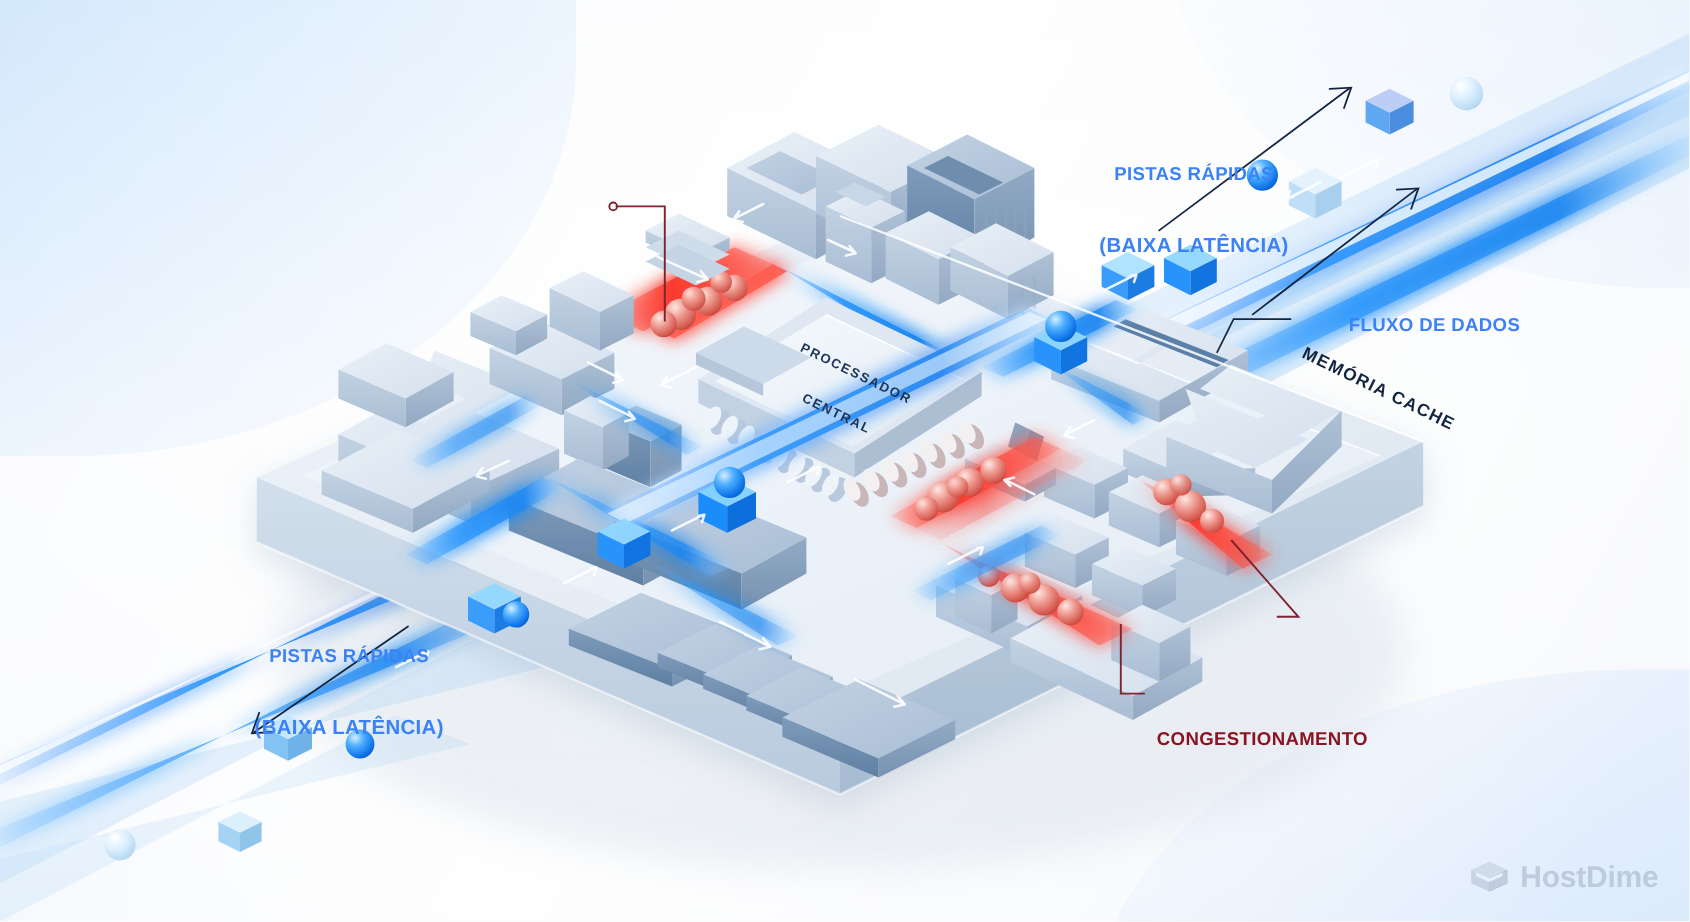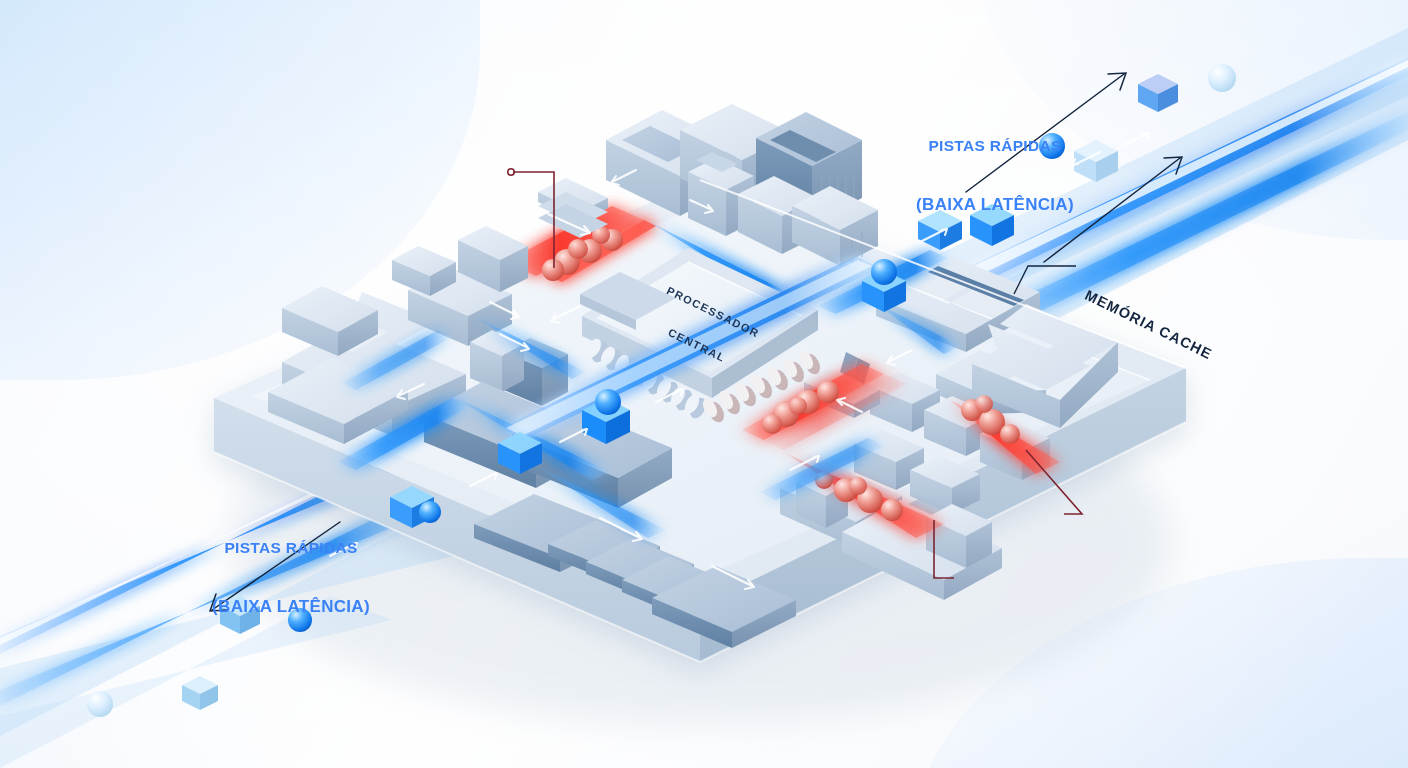--- a/index.html
+++ b/index.html
@@ -780,19 +780,35 @@
   <div class="label navy center" style="left:876px; top:98px; width:238px;">
     <div class="l1">PISTAS RÁPIDAS</div>
     <div class="l2">(BAIXA LATÊNCIA)</div>
   </div>
 
   <div class="label navy center" style="left:172px; top:500px; width:238px;">
     <div class="l1">PISTAS RÁPIDAS</div>
     <div class="l2">(BAIXA LATÊNCIA)</div>
   </div>
 
+  <div class="label navy left" style="left:1124px; top:224px;">
+    <div class="l1">FLUXO DE DADOS</div>
+  </div>
 
   <div class="rot-label" style="left:1086px; top:286px; transform:rotate(26deg);">MEMÓRIA CACHE</div>
 
 
-
+  <div class="label red left" style="left:964px; top:569px;">
+    <div class="l1">CONGESTIONAMENTO</div>
+  </div>
+
+  <div class="logo">
+    <svg width="34" height="30" viewBox="0 0 34 30">
+      <path d="M17 2 L32 9 L17 16 L2 9 Z" fill="#b9c6d4"></path>
+      <path d="M2 9 L17 16 L17 27 L2 20 Z" fill="#a3b3c4"></path>
+      <path d="M17 16 L32 9 L32 20 L17 27 Z" fill="#8f a2b6"></path>
+      <path d="M17 16 L32 9 L32 20 L17 27 Z" fill="#93a5b8"></path>
+      <path d="M6 11 L17 16 L28 11 L28 14 L17 19 L6 14 Z" fill="#ffffff" opacity="0.85"></path>
+    </svg>
+    <div class="logo-text">HostDime</div>
+  </div>
 
 </div>
 
 </body></html>

